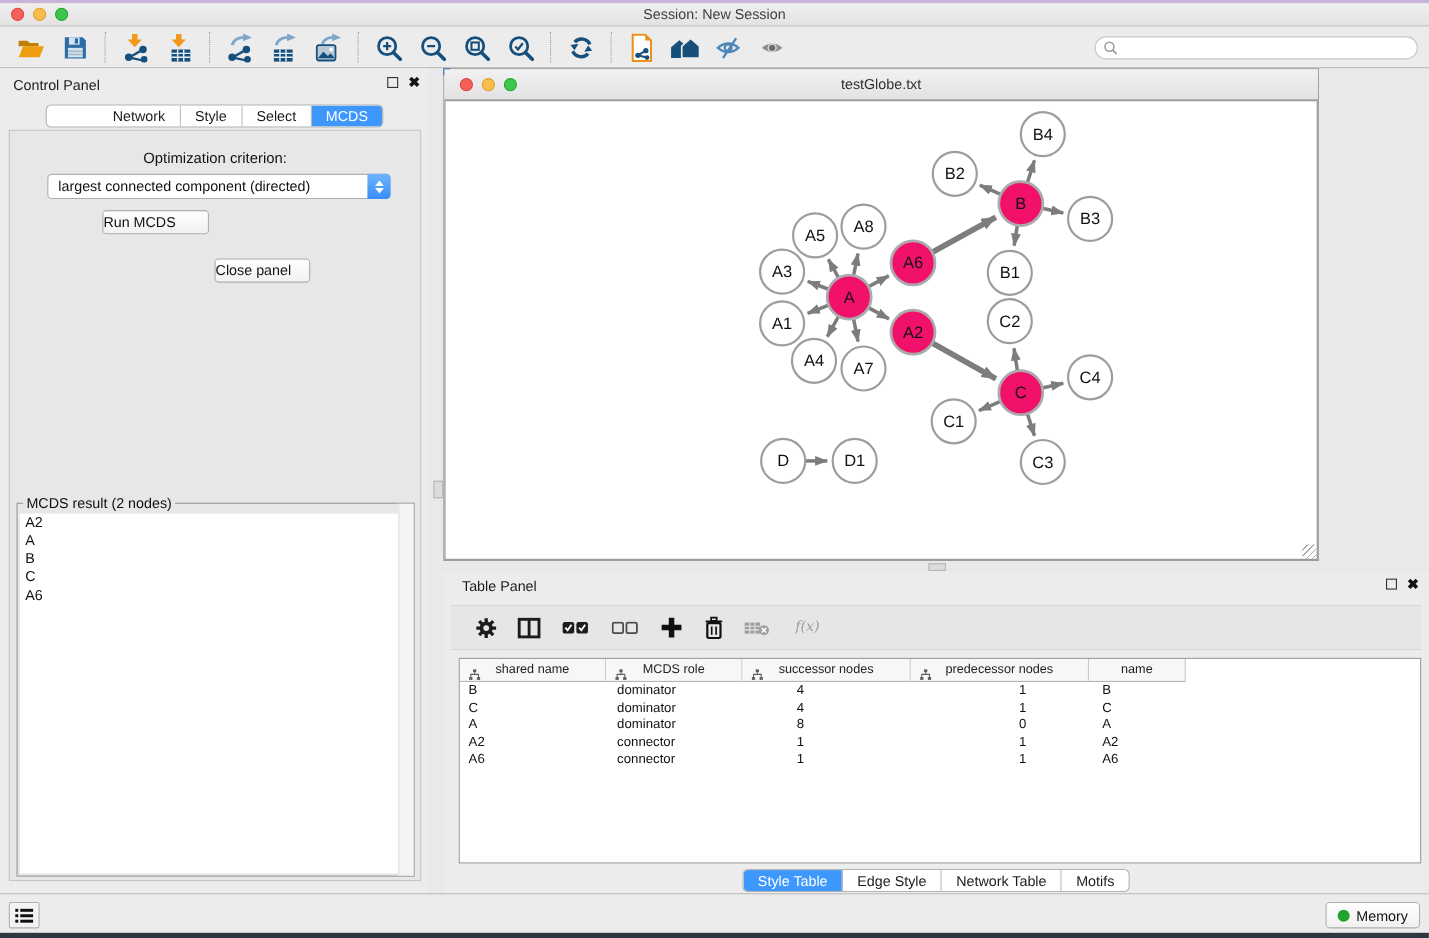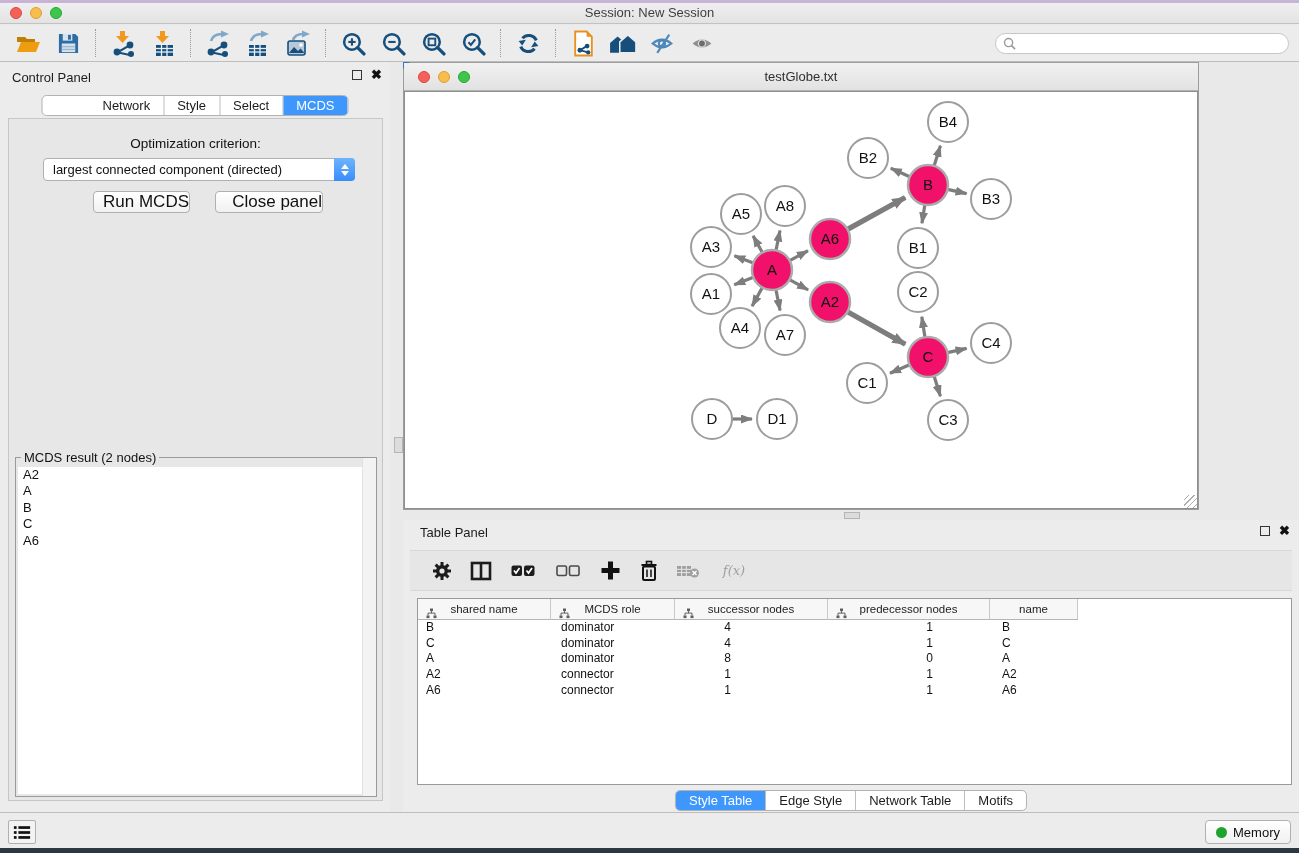--- a/index.html
+++ b/index.html
@@ -38,23 +38,23 @@
   .seg .tab.active{background:#3d97fc;color:#fff;}
   #cp-tabs{position:absolute;left:50%;top:33px;transform:translateX(-50%);padding-left:47px;}
 
   .cp-body{position:absolute;left:8px;right:7px;top:56px;bottom:11px;border:1px solid #c6c6c6;background:#e7e7e7;}
   .opt-label{position:absolute;left:0;right:0;top:17px;text-align:center;font-size:13.5px;color:#111;}
   .dropdown{position:absolute;left:34px;right:27px;top:39px;height:23px;background:#fff;border:1px solid #b0b0b0;border-radius:4px;}
   .dropdown .val{font-size:13px;line-height:21px;padding-left:9px;color:#111;white-space:nowrap;overflow:hidden;}
   .stepper{position:absolute;right:-1px;top:-1px;width:21px;height:23px;border-radius:0 4px 4px 0;background:linear-gradient(#6fb3fd,#388dfc);display:flex;flex-direction:column;align-items:center;justify-content:center;gap:2px;}
   .chev-up{width:0;height:0;border-left:4px solid transparent;border-right:4px solid transparent;border-bottom:5px solid #fff;}
   .chev-dn{width:0;height:0;border-left:4px solid transparent;border-right:4px solid transparent;border-top:5px solid #fff;}
-  .btn{position:absolute;top:72px;height:22px;background:linear-gradient(#ffffff,#f1f1f1);border:1px solid #b0b0b0;border-radius:4px;font-size:17px;color:#111;text-align:right;line-height:20px;}
+  .btn{position:absolute;top:72px;height:22px;background:linear-gradient(#ffffff,#f1f1f1);border:1px solid #b0b0b0;border-radius:4px;font-size:13px;color:#111;text-align:left;line-height:20px;}
   .btn.run{left:84px;width:97px;}
-  .btn.closep{left:206px;width:108px;}
+  .btn.closep{left:186px;width:87px;margin-top:44px;}
 
   .fieldset{position:absolute;left:6px;top:338px;width:362px;height:340px;border:1px solid #9a9a9a;}
   .fieldset .legend{position:absolute;top:-8px;left:5px;background:#e7e7e7;padding:0 3px;font-size:13px;color:#111;}
   .fieldset .list{position:absolute;left:2px;right:2px;top:9px;bottom:2px;background:#fff;overflow:hidden;}
   .fieldset .scroll{position:absolute;right:0;top:0;bottom:0;width:14px;background:#f3f3f3;border-left:1px solid #e2e2e2;}
   .list-item{font-size:13px;line-height:16.4px;padding-left:5px;color:#111;}
 
   .split-v{position:absolute;left:394px;top:437px;width:9px;height:16px;background:#dcdcdc;border:1px solid #b5b5b5;}
   .split-h{position:absolute;left:844px;top:512px;width:16px;height:7px;background:#dcdcdc;border:1px solid #b5b5b5;}
 

